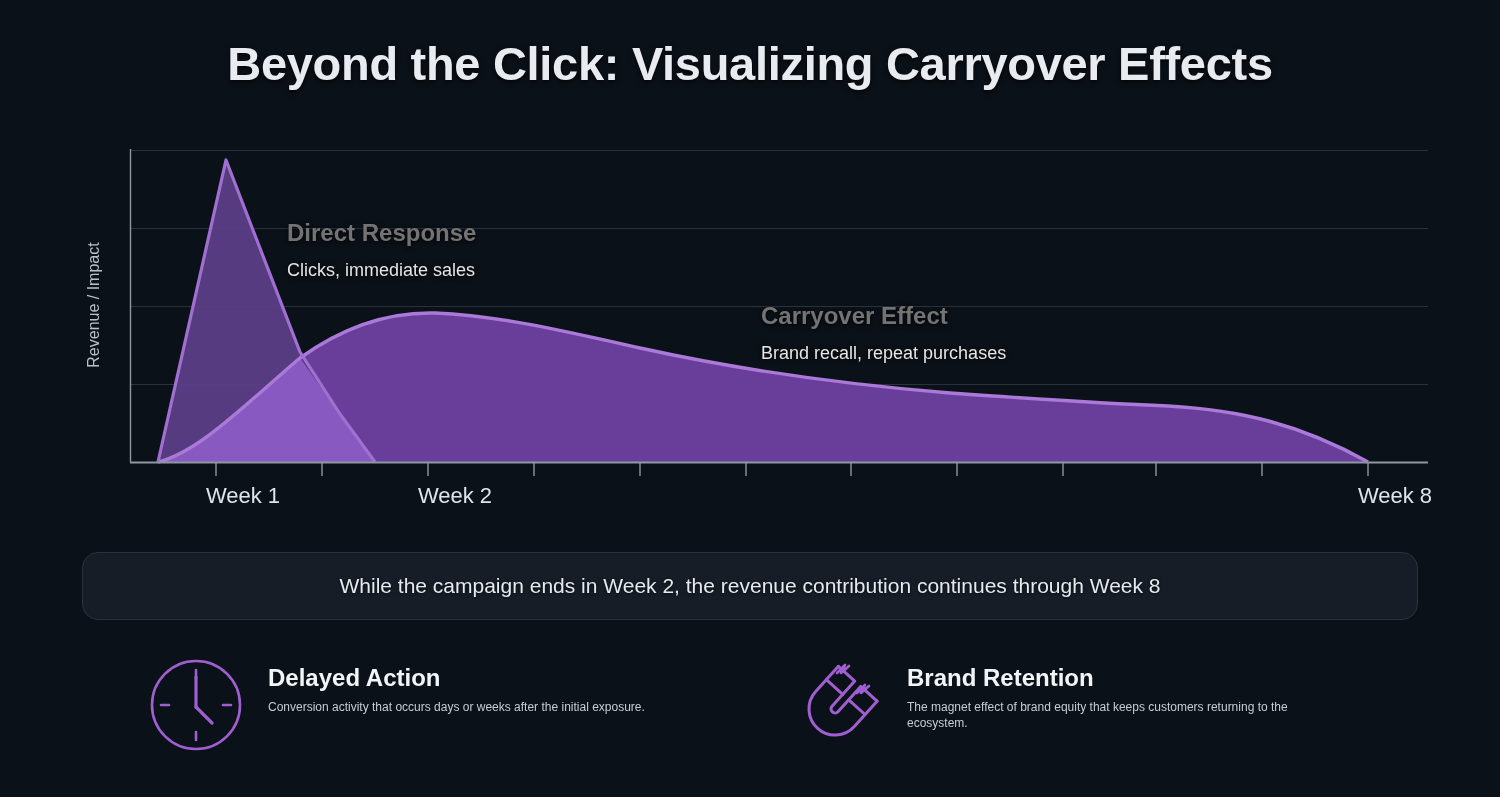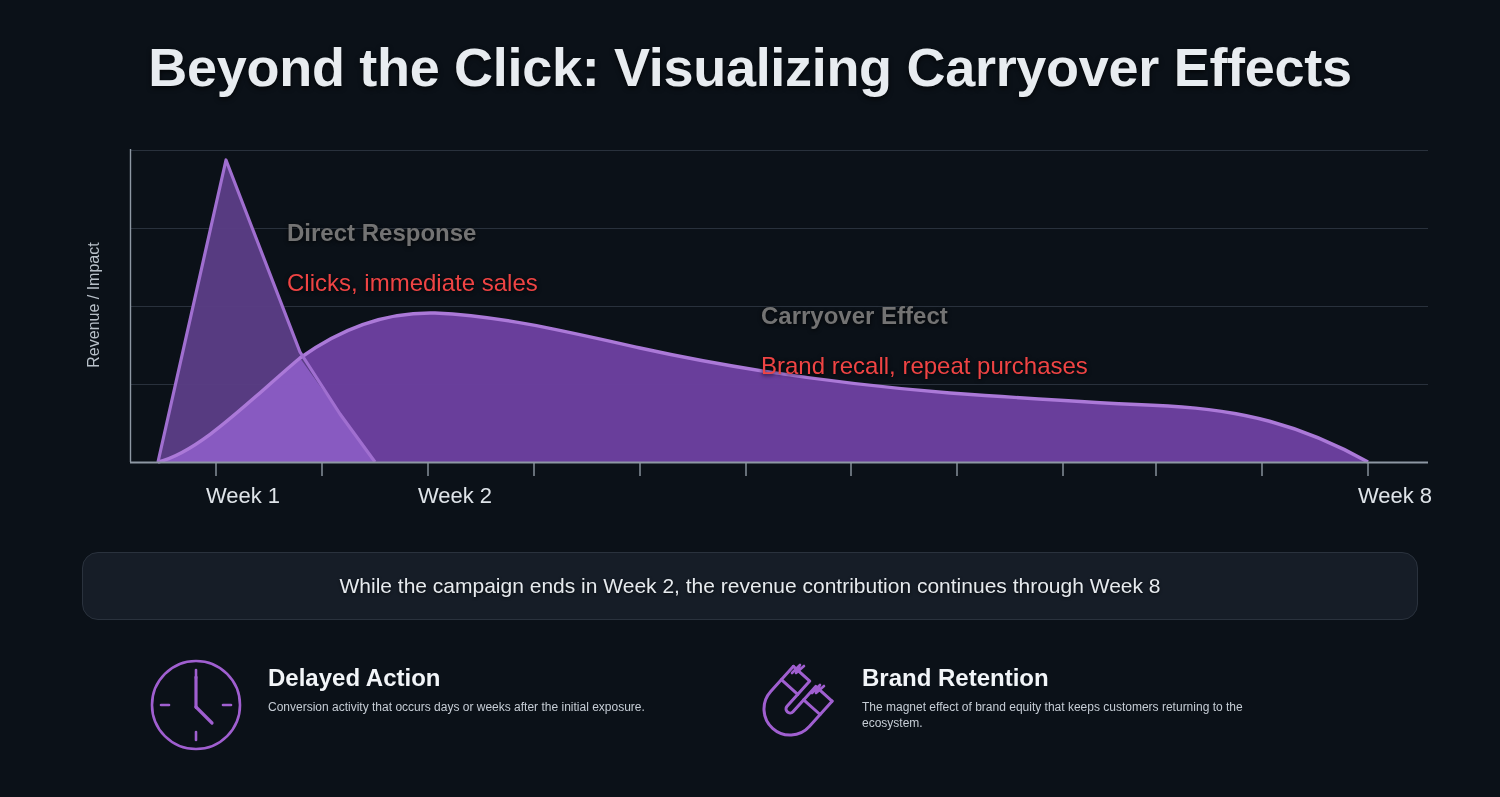--- a/index.html
+++ b/index.html
@@ -9,21 +9,21 @@
     font-family:"Liberation Sans", sans-serif;
     overflow:hidden;
     position:relative;
   }
   .page{position:relative;width:1500px;height:797px;}
 
   
   .title{
     position:absolute;left:0;top:36px;width:1500px;
     text-align:center;
-    font-size:54px;font-weight:700;color:#e8ecf0;
+    font-size:47px;font-weight:700;color:#e8ecf0;
     letter-spacing:-0.3px;
     text-shadow:0 2px 5px rgba(0,0,0,.7);
   }
 
   
   .chart-wrap{position:absolute;left:0;top:0;width:1500px;height:540px;}
   .chart-svg{position:absolute;left:0;top:0;}
 
   .ylabel{
     position:absolute;
@@ -45,22 +45,22 @@
   }
 
   
   .ann{position:absolute;}
   .ann .ann-title{
     font-size:24px;font-weight:700;color:#737373;
     line-height:1.22;
     text-shadow:0 1px 4px rgba(0,0,0,.85);
   }
   .ann .ann-sub{
-    font-size:24px;color:#ef4444;
-    line-height:1.3;margin-top:20px;
+    font-size:18px;color:#e5e5e5;
+    line-height:1.3;margin-top:12px;
     text-shadow:0 1px 4px rgba(0,0,0,.85);
   }
   #ann-direct{left:287px;top:218px;}
   #ann-carry{left:761px;top:301px;}
 
   
   .callout{
     position:absolute;left:82px;top:552px;
     width:1336px;height:68px;
     box-sizing:border-box;
@@ -73,21 +73,21 @@
     font-size:21px;color:#e6eaee;
     text-shadow:0 1px 3px rgba(0,0,0,.6);
   }
 
   
   .features{
     position:absolute;left:0;top:655px;width:1500px;height:120px;
   }
   .feature{position:absolute;display:flex;align-items:flex-start;}
   #feature-0{left:148px;top:0;justify-content:flex-end;}
-  #feature-1{left:742px;top:0;}
+  #feature-1{left:787px;top:0;}
   .feat-icon{width:96px;height:96px;flex:0 0 96px;margin-top:2px;}
   .feat-body{margin-left:24px;padding-top:9px;}
   .feat-title{
     font-size:24px;font-weight:700;color:#f2f5f8;line-height:1.2;
   }
   .feat-desc{
     font-size:12px;color:#c6cdd5;line-height:1.36;margin-top:6px;
     max-width:420px;
   }
 </style>

